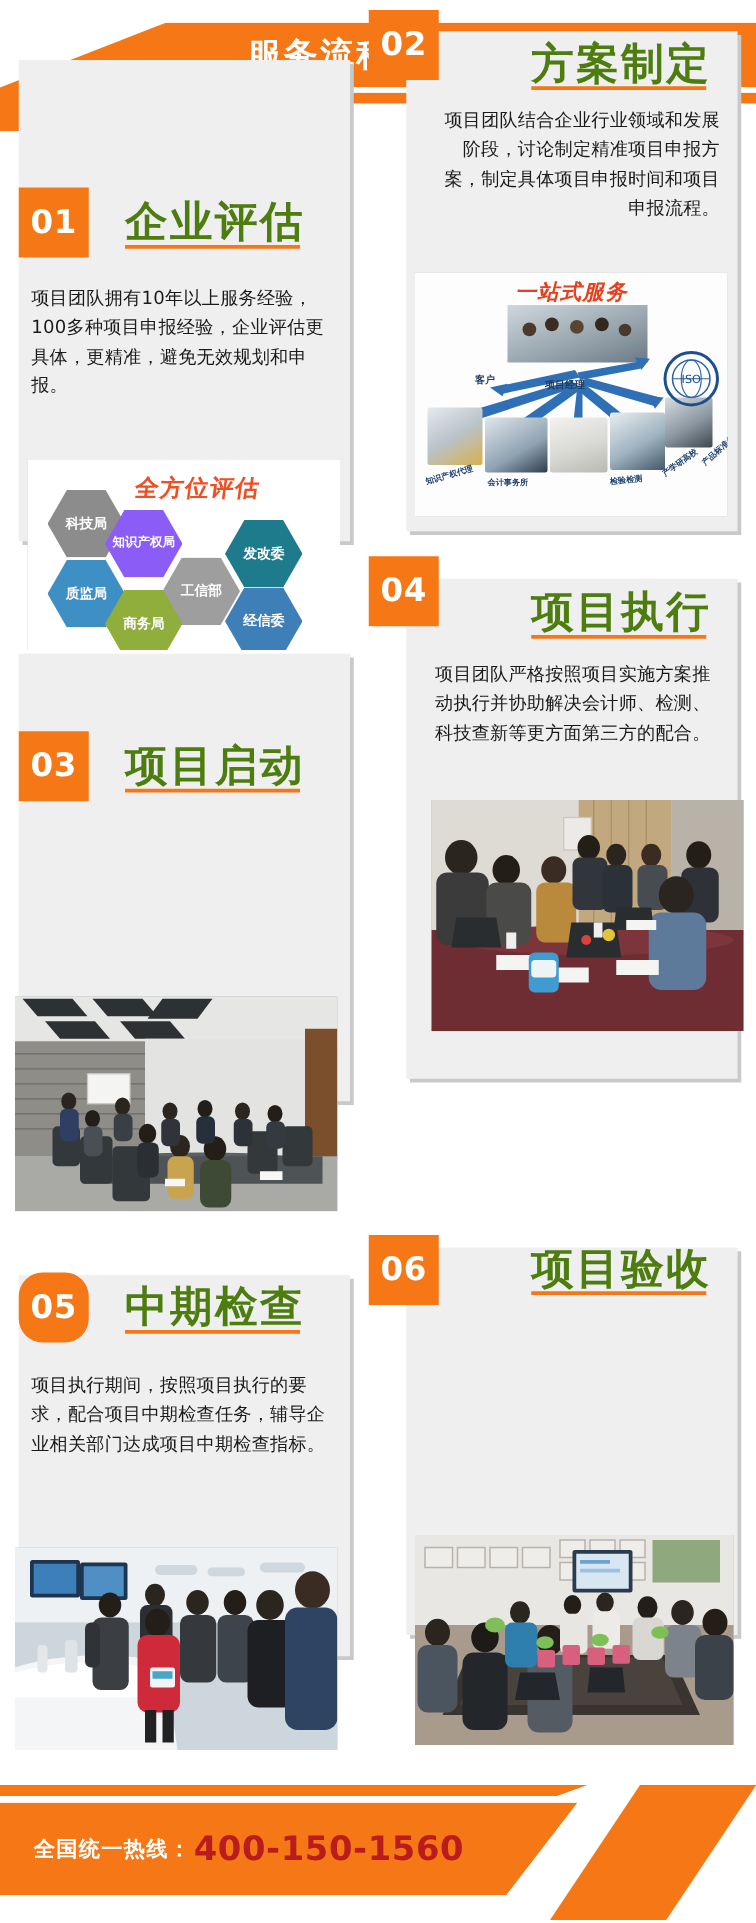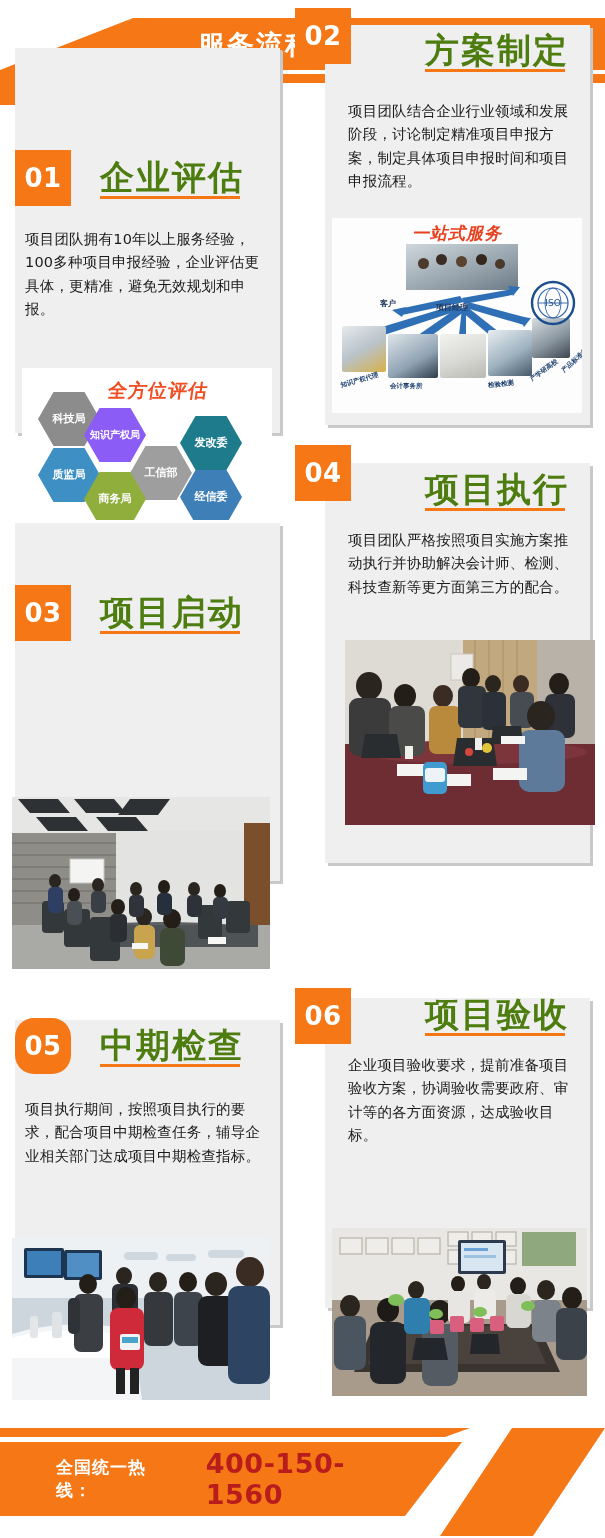--- a/index.html
+++ b/index.html
@@ -153,21 +153,21 @@
         <div class="hex" style="left:158px;top:102px;background:#3E7FB8;">经信委</div>
       </div>
     </div>
   </div>
 
   <div class="card" style="left:290px;top:0;width:315px;height:445px;">
     <div class="card-body" style="left:35px;top:25px;width:265px;height:400px;"></div>
     <div class="badge" style="left:5px;top:8px;">02</div>
     <div class="card-title" style="left:135px;top:28px;">方案制定</div>
     <div class="title-rule" style="left:135px;top:69px;width:140px;"></div>
-    <div class="card-desc" style="left:58px;top:100px;width:228px;">项目团队结合企业行业领域和发展阶段，讨论制定精准项目申报方案，制定具体项目申报时间和项目申报流程。</div>
+    <div class="card-desc" style="left:58px;top:86px;width:228px;text-align:right;">项目团队结合企业行业领域和发展阶段，讨论制定精准项目申报方案，制定具体项目申报时间和项目申报流程。</div>
 
     <div class="photo" style="left:42px;top:218px;width:250px;height:195px;">
       <div class="oss">
         <div class="oss-title">一站式服务</div>
 
         <div class="blk" style="left:74px;top:26px;width:112px;height:46px;background:linear-gradient(160deg,#cfd7dd,#9aa7b0 55%,#6c7a86);"></div>
         <div class="head" style="left:86px;top:40px;width:11px;height:11px;background:#4c3a2c;"></div>
         <div class="head" style="left:104px;top:36px;width:11px;height:11px;background:#3a2c22;"></div>
         <div class="head" style="left:124px;top:38px;width:11px;height:11px;background:#5a4331;"></div>
         <div class="head" style="left:144px;top:36px;width:11px;height:11px;background:#33271e;"></div>
@@ -398,21 +398,20 @@
         <rect x="110" y="99" width="16" height="6" fill="#4aa6c8"></rect>
       </svg>
     </div>
   </div>
 
   <div class="card" style="left:290px;top:890px;width:315px;height:450px;">
     <div class="card-body" style="left:35px;top:108px;width:265px;height:310px;"></div>
     <div class="badge" style="left:5px;top:98px;">06</div>
     <div class="card-title" style="left:135px;top:102px;">项目验收</div>
     <div class="title-rule" style="left:135px;top:143px;width:140px;"></div>
-    <div class="card-desc" style="left:58px;top:164px;width:228px;">企业项目验收要求，提前准备项目验收方案，协调验收需要政府、审计等的各方面资源，达成验收目标。</div>
 
     <div class="photo" style="left:42px;top:338px;width:255px;height:168px;">
       <svg class="ph" viewBox="0 0 255 168" preserveAspectRatio="none">
         <rect width="255" height="168" fill="#cfcbc4"></rect>
         <rect x="0" y="0" width="255" height="72" fill="#e9e7e3"></rect>
         <g fill="#efede9" stroke="#b8b3aa" stroke-width="1.2">
           <rect x="8" y="10" width="22" height="16"></rect>
             <rect x="34" y="10" width="22" height="16"></rect>
           <rect x="60" y="10" width="22" height="16"></rect>
             <rect x="86" y="10" width="22" height="16"></rect>
@@ -468,19 +467,19 @@
           <polygon points="140,106 166,106 168,126 138,126"></polygon>
         </g>
       </svg>
     </div>
   </div>
 
   <div style="position:absolute;left:0;top:1418px;width:605px;height:120px;">
     <div style="position:absolute;left:0;top:10px;width:605px;height:9px;background:#F57716;clip-path:polygon(0 0, 470px 0, 445px 9px, 0 9px);"></div>
     <div style="position:absolute;left:0;top:24px;width:605px;height:74px;background:#F57716;clip-path:polygon(0 0, 462px 0, 405px 74px, 0 74px);"></div>
     <div style="position:absolute;left:440px;top:10px;width:165px;height:108px;background:#F57716;clip-path:polygon(72px 0, 165px 0, 93px 108px, 0 108px);"></div>
-    <div style="position:absolute;left:0;top:24px;width:420px;height:74px;display:flex;align-items:center;padding-left:56px;box-sizing:border-box;gap:23px;">
+    <div style="position:absolute;left:0;top:24px;width:420px;height:74px;display:flex;align-items:center;padding-left:27px;box-sizing:border-box;">
       <span style="color:#ffffff;font-size:17px;font-weight:bold;letter-spacing:1px;">全国统一热线：</span>
       <span style="color:#b91c1c;font-size:27px;font-weight:bold;letter-spacing:0.5px;margin-left:2px;">400-150-1560</span>
     </div>
   </div>
 
 </div>
 
 </body></html>

